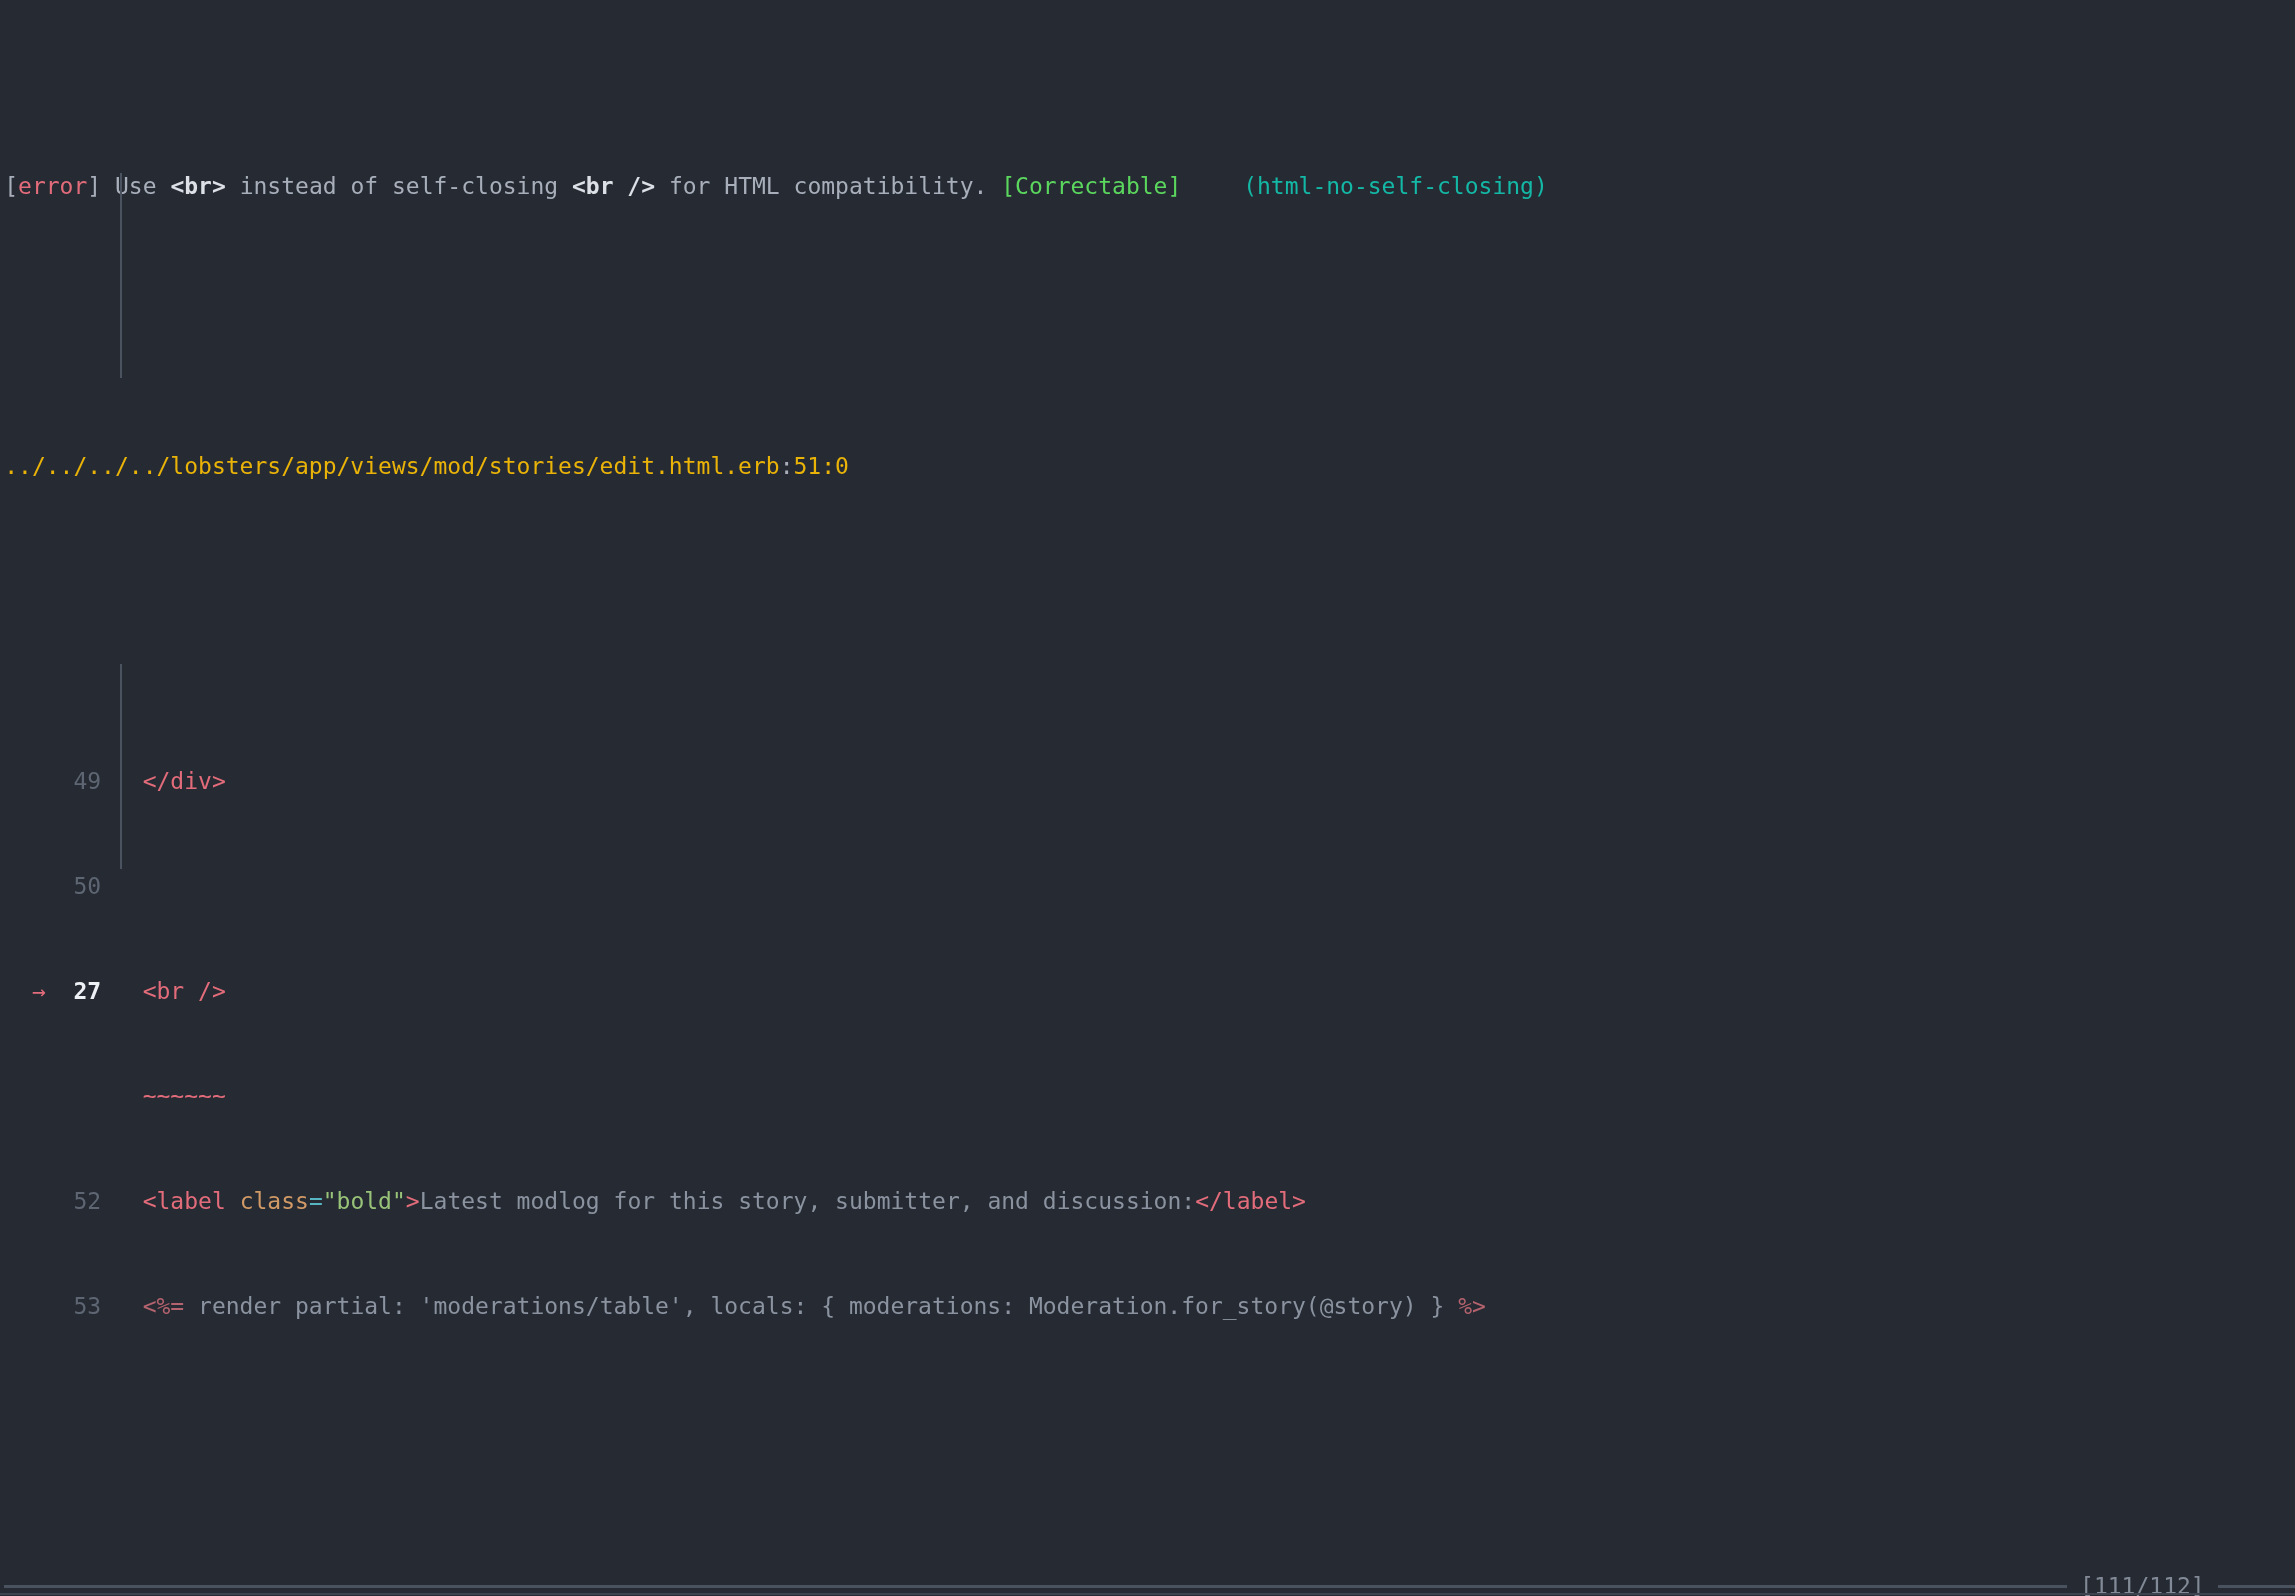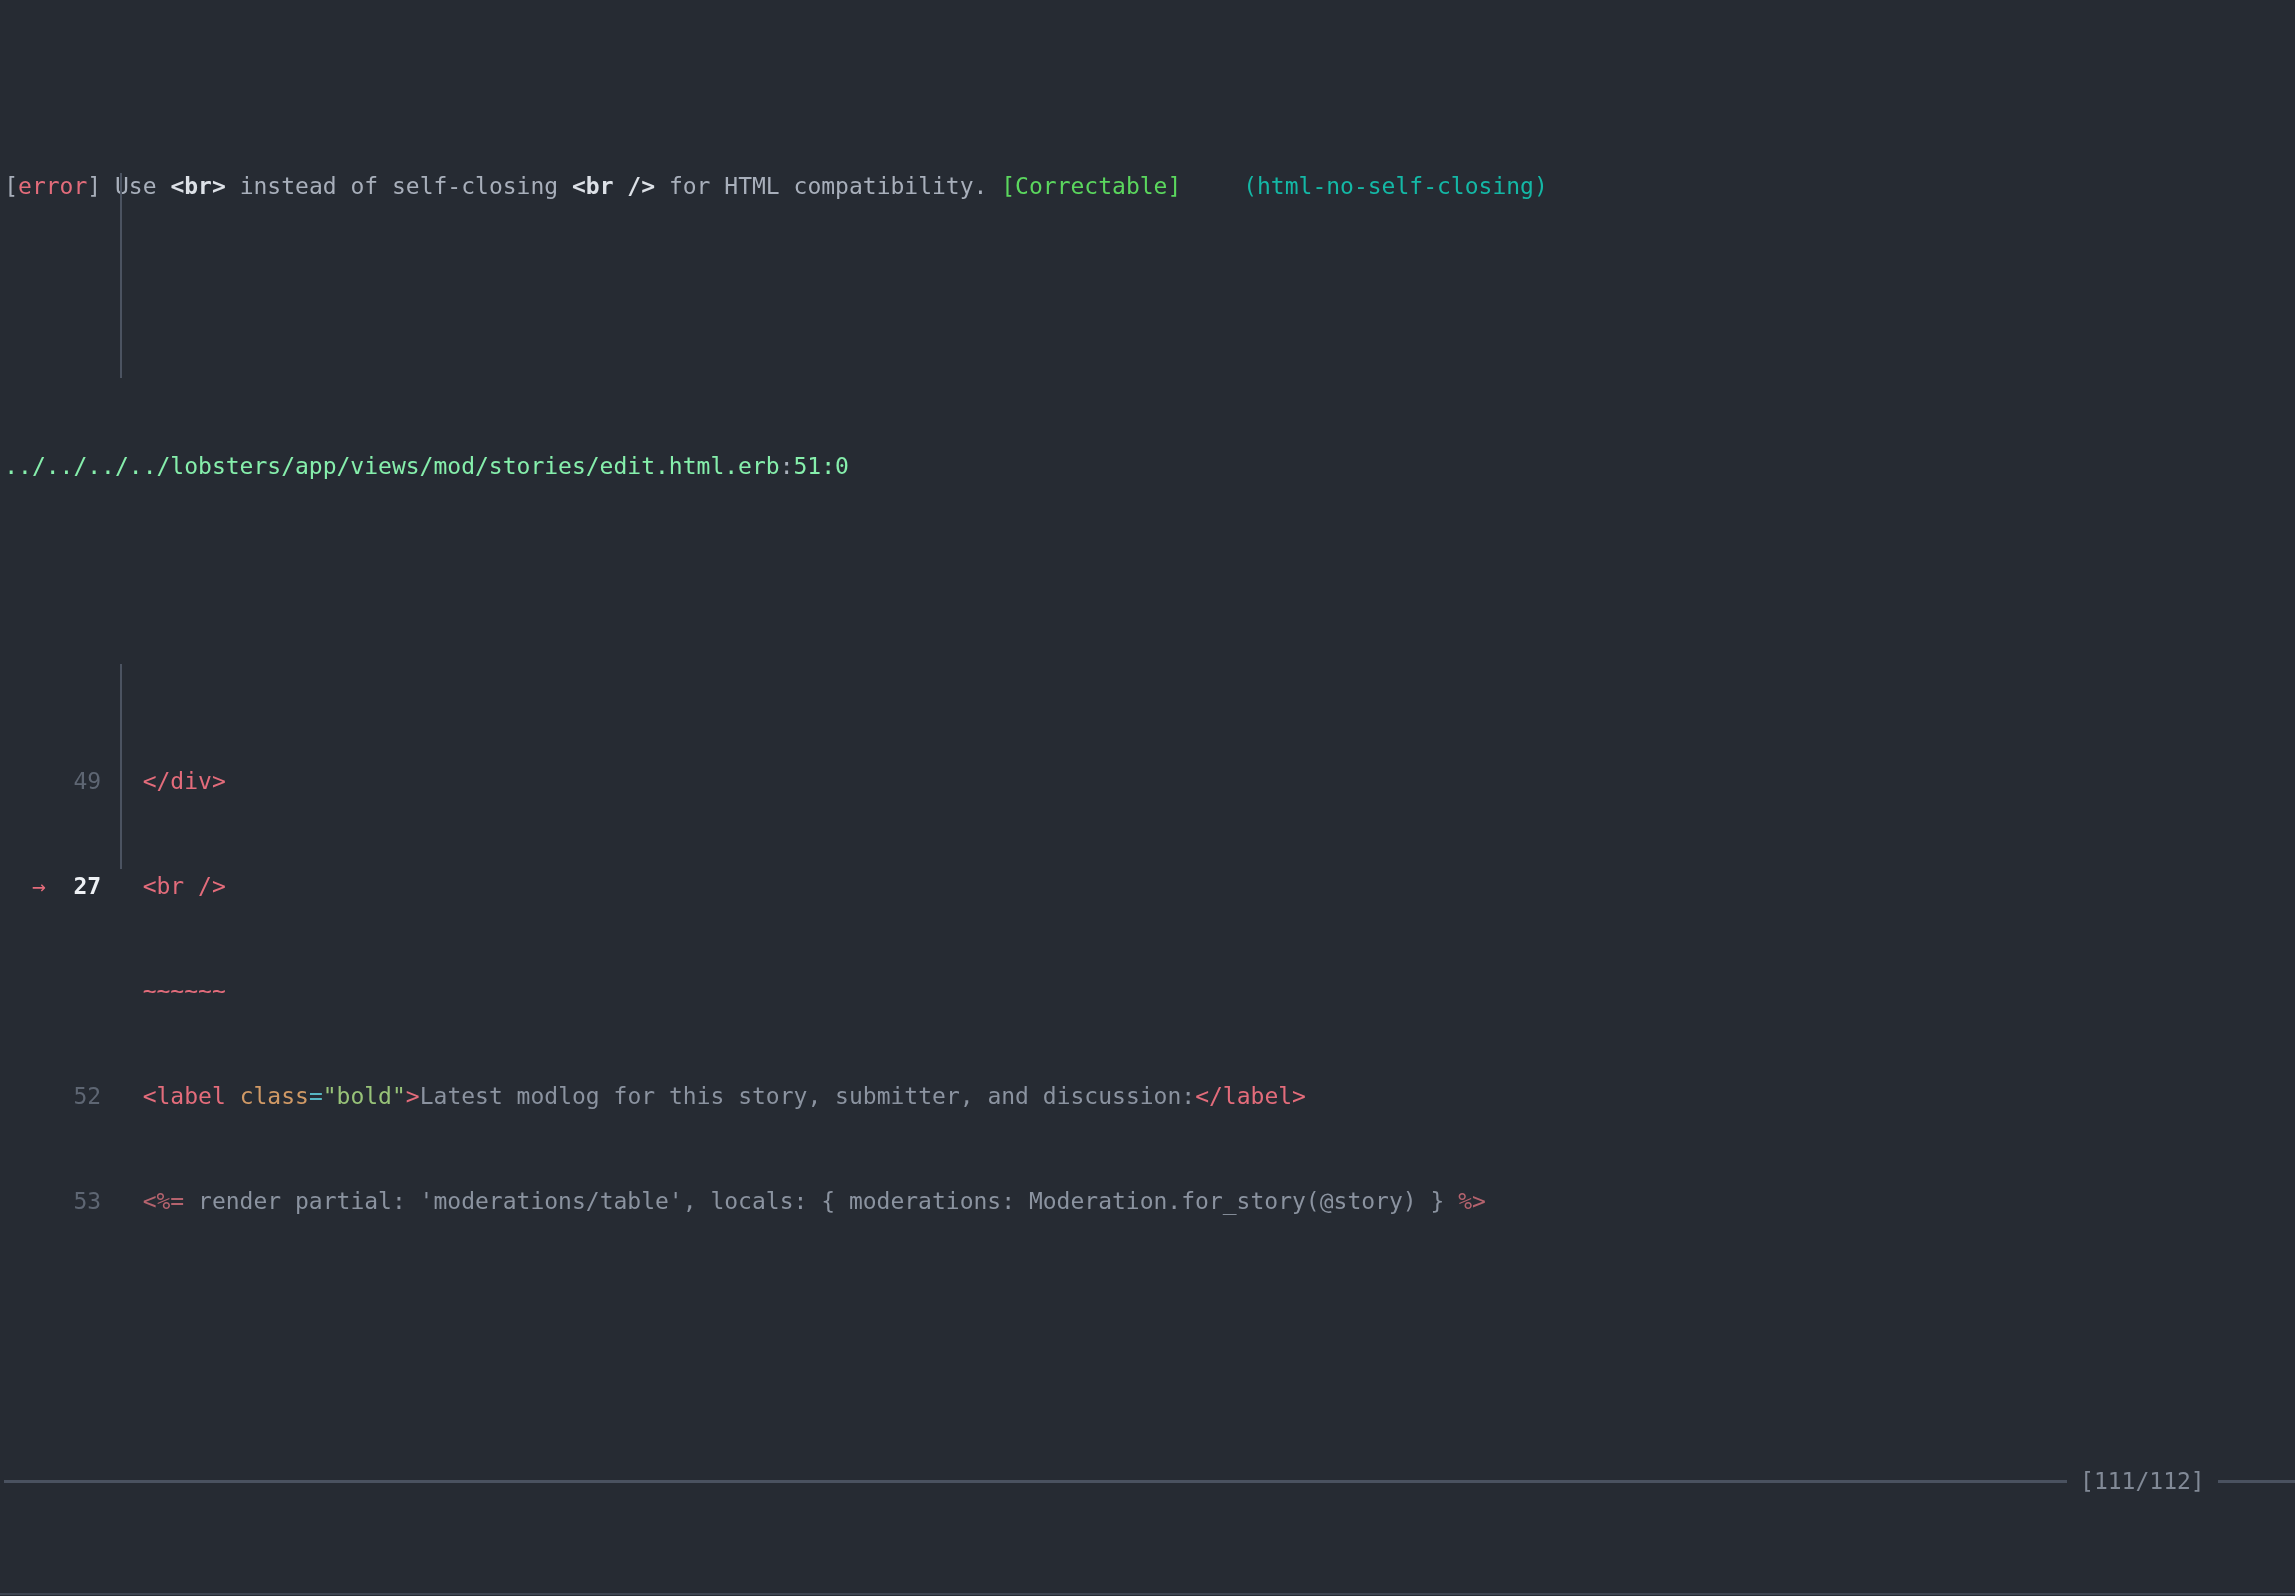--- a/index.html
+++ b/index.html
@@ -24,21 +24,21 @@
   
   .fg   { color: #a8afbb; }
   .mid  { color: #8b93a0; }
   .dim  { color: #14b8a6; margin-left: 48px; }
   .red  { color: #e36c7b; }
   .erb  { color: #b5636e; }
   .grnb { color: #5bd75e; font-weight: normal; }
   .sgr  { color: #98c379; }
   .org  { color: #d19a66; }
   .tea  { color: #56b6c2; }
-  .cyn  { color: #86efac; }
+  .cyn  { color: #eab308; }
   .wb   { color: #dde1e7; font-weight: bold; }
   .whd  { color: #eef1f5; font-weight: bold; }
   .num  { color: #5e6673; }
 
   
   .drow { display: flex; align-items: center; }
   .dline { height: 2.1px; background: #4a5260; }
   .flex1 { flex: 1; }
   .dright { width: 77px; }
   .dlabel { margin: 0 13.3px; color: #828a97; }
@@ -59,20 +59,21 @@
   <div class="row"><span class="fg">[</span><span class="red">error</span><span class="fg">]</span><span class="fg"> Use </span><span class="wb">&lt;br&gt;</span><span class="fg"> instead of self-closing </span><span class="wb">&lt;br /&gt;</span><span class="fg"> for HTML compatibility. </span><span class="grnb">[Correctable]</span><span class="fg"> </span><span class="dim">(html-no-self-closing)</span></div>
 
   <div class="row"></div>
 
   <div class="row"><span class="cyn">../../../../lobsters/app/views/mod/stories/edit.html.erb</span><span class="fg">:</span><span class="cyn">51:0</span></div>
 
   <div class="row"></div>
 
   
   <div class="row"><span class="num">     49   </span><span class="red">&lt;/div&gt;</span></div>
+  <div class="row"><span class="num">     50   </span></div>
   <div class="row"><span class="red">  →</span><span class="whd">  27   </span><span class="red">&lt;br /&gt;</span></div>
   <div class="row"><span>          </span><span class="red">~~~~~~</span></div>
   <div class="row"><span class="num">     52   </span><span class="red">&lt;label</span><span> </span><span class="org">class</span><span class="tea">=</span><span class="sgr">"bold"</span><span class="red">&gt;</span><span class="mid">Latest modlog for this story, submitter, and discussion:</span><span class="red">&lt;/label&gt;</span></div>
   <div class="row"><span class="num">     53   </span><span class="erb">&lt;%=</span><span class="mid"> render partial: 'moderations/table', locals: { moderations: Moderation.for_story(@story) } </span><span class="erb">%&gt;</span></div>
 
   <div class="row"></div>
 
   <div class="row drow"><span class="dline flex1"></span><span class="dlabel">[111/112]</span><span class="dline dright"></span></div>
 
   

